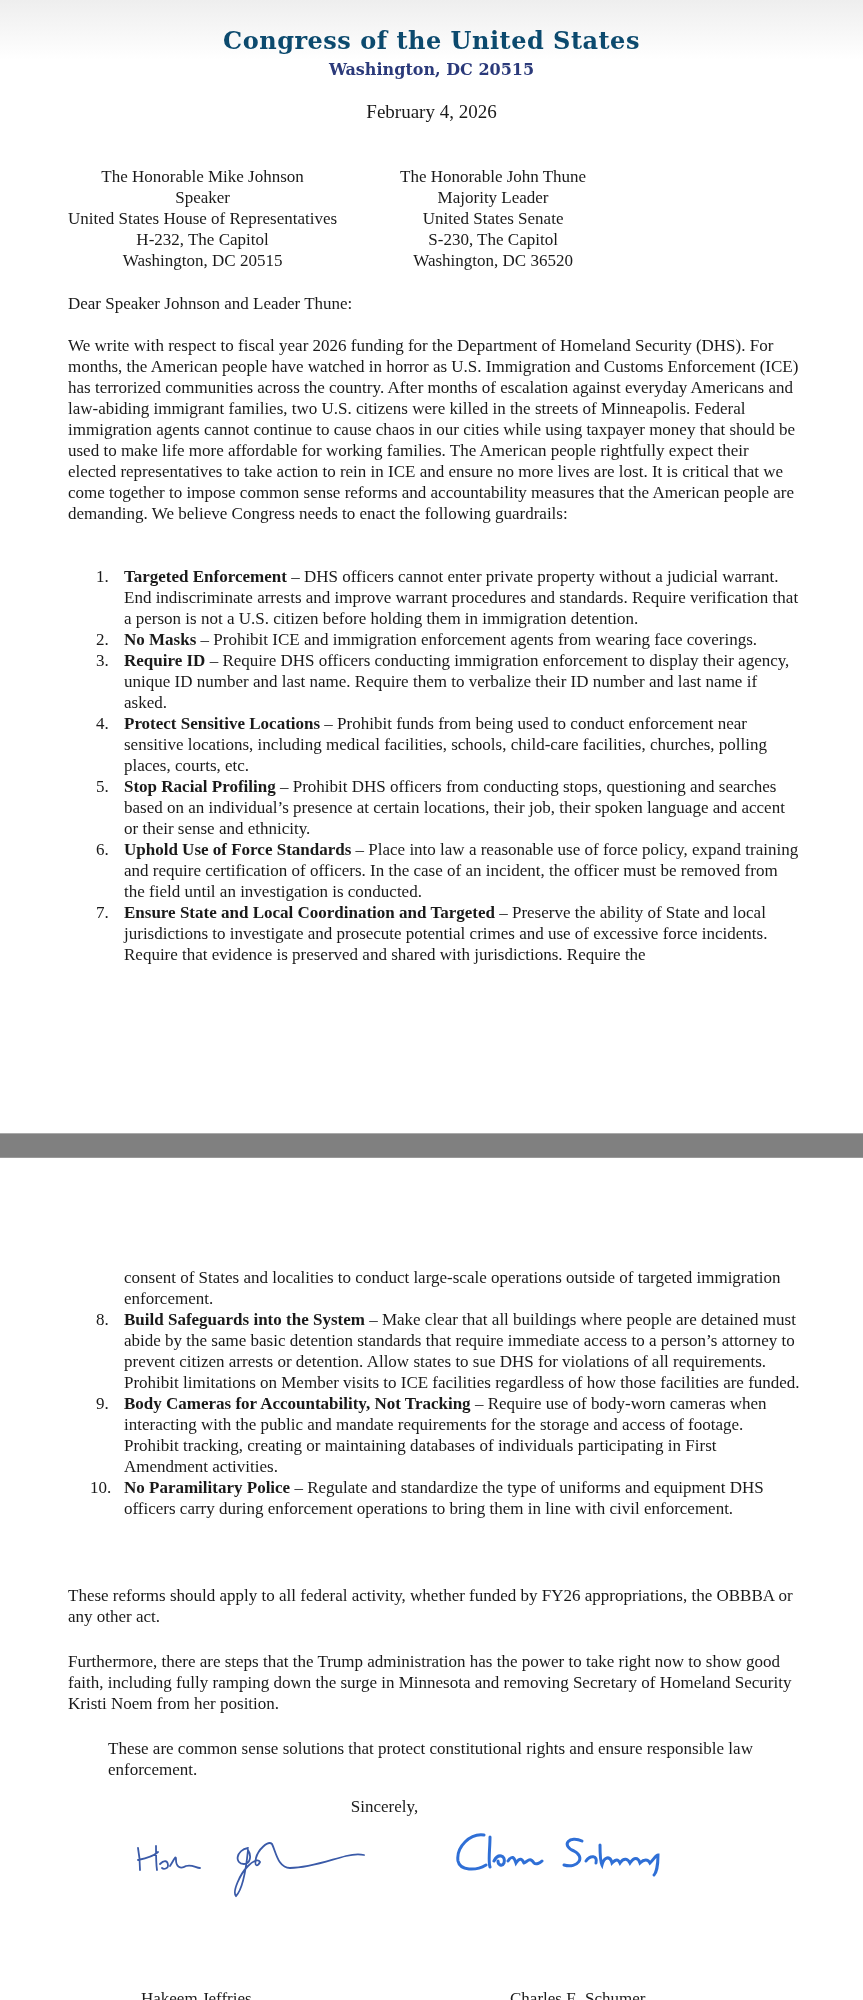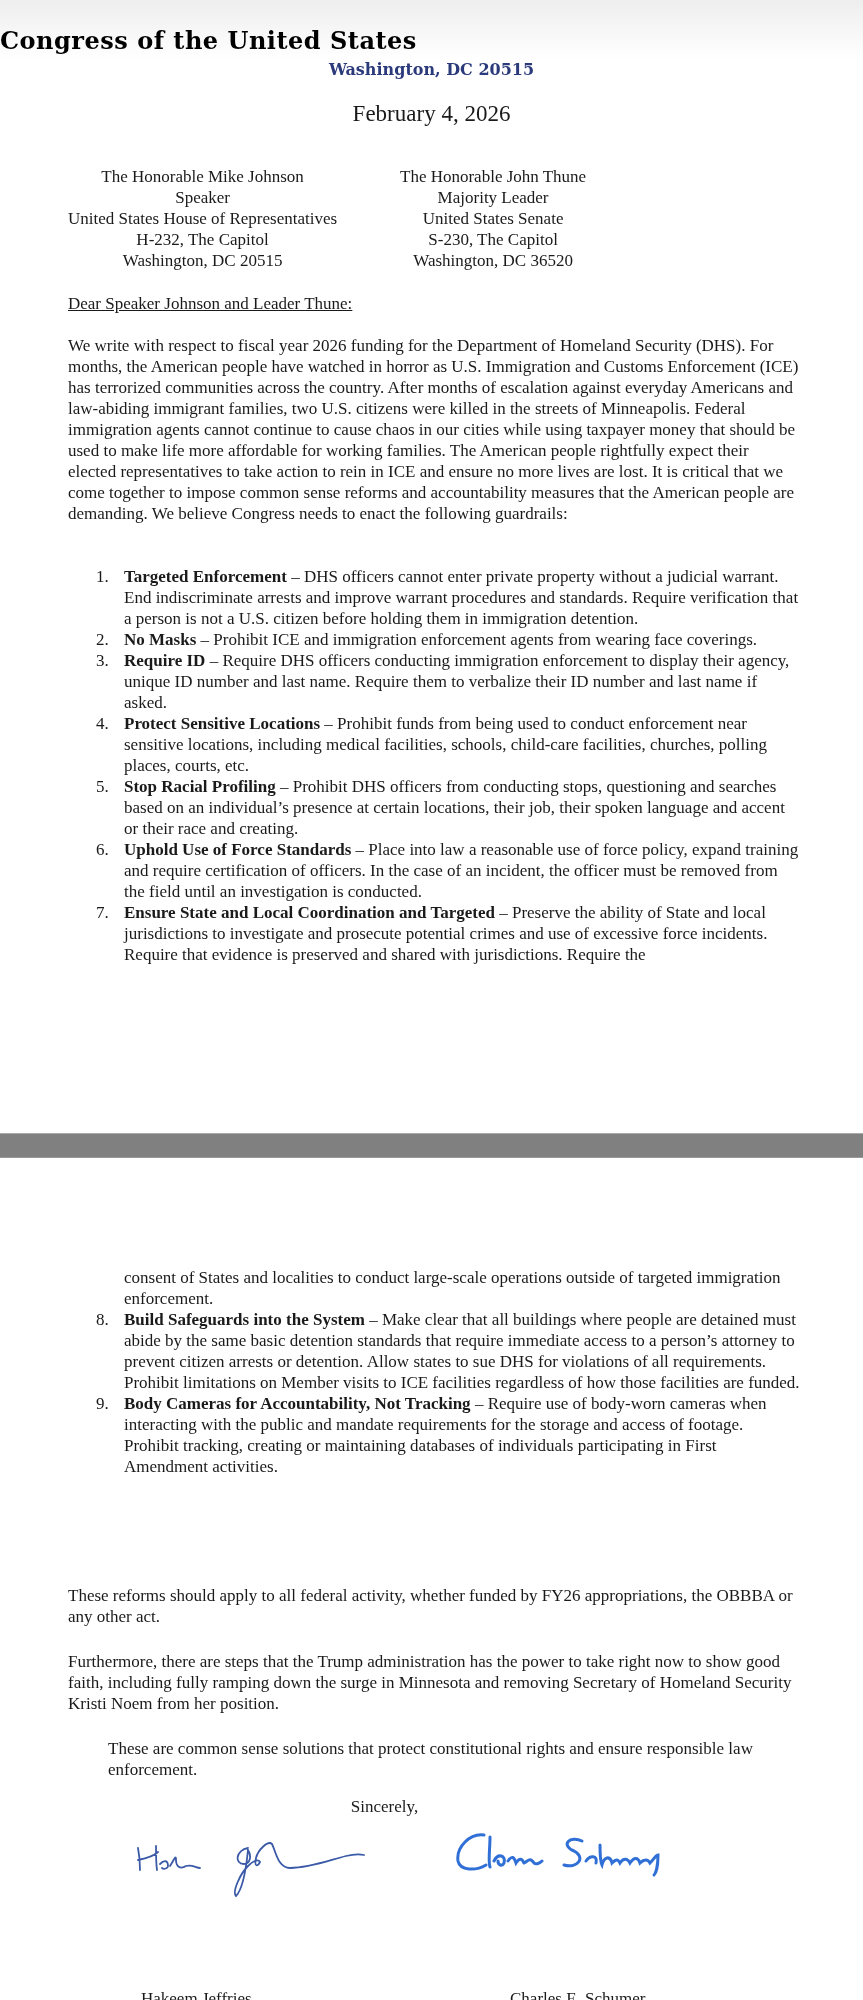--- a/index.html
+++ b/index.html
@@ -18,39 +18,39 @@
     background: #ffffff;
   }
   .divider {
     position: absolute; left: 0; top: 1133px; width: 863px; height: 25px;
     background: #808080;
     border-top: 1px solid #aaaaaa;
     border-bottom: 1px solid #999999;
     box-sizing: border-box;
   }
   .letterhead-title {
-    position: absolute; left: 0; width: 863px; top: 26px; text-align: left;
+    position: absolute; left: 0; width: 863px; top: 26px; text-align: center;
     font-family: "DejaVu Serif", serif; font-weight: bold; font-size: 24px;
-    color: #000000; letter-spacing: 0.5px;
+    color: #0c4a6e; letter-spacing: 0.5px;
   }
   .letterhead-sub {
     position: absolute; left: 0; width: 863px; top: 60px; text-align: center;
     font-family: "DejaVu Serif", serif; font-weight: bold; font-size: 16px;
     color: #2b3a7a;
   }
   .date {
     position: absolute; left: 0; width: 863px; top: 101px; text-align: center;
-    font-size: 23px;
+    font-size: 19px;
   }
   .t { font-size: 17px; line-height: 21px; }
   .addr { position: absolute; top: 166px; text-align: center; }
   .addr div { white-space: nowrap; }
   .addr-left { left: 68px; }
   .addr-right { left: 400px; }
-  .salutation { position: absolute; left: 68px; top: 293px; text-decoration: underline; }
+  .salutation { position: absolute; left: 68px; top: 293px; }
   .para {
     position: absolute; left: 68px; width: 732px; text-align: left;
   }
   .p1 { top: 335px; }
   ol.guard {
     position: absolute; margin: 0; padding: 0; list-style: none;
     left: 68px; width: 732px;
   }
   ol.guard li { position: relative; padding-left: 56px; }
   ol.guard .num {
@@ -100,30 +100,31 @@
 
 <div class="salutation t">Dear Speaker Johnson and Leader Thune:</div>
 
 <div class="para p1 t">We write with respect to fiscal year 2026 funding for the Department of Homeland Security (DHS). For months, the American people have watched in horror as U.S. Immigration and Customs Enforcement (ICE) has terrorized communities across the country. After months of escalation against everyday Americans and law-abiding immigrant families, two U.S. citizens were killed in the streets of Minneapolis. Federal immigration agents cannot continue to cause chaos in our cities while using taxpayer money that should be used to make life more affordable for working families. The American people rightfully expect their elected representatives to take action to rein in ICE and ensure no more lives are lost. It is critical that we come together to impose common sense reforms and accountability measures that the American people are demanding. We believe Congress needs to enact the following guardrails:</div>
 
 <ol class="guard list-a t">
   <li><span class="num">1.</span><b>Targeted Enforcement</b><span> – DHS officers cannot enter private property without a judicial warrant. End indiscriminate arrests and improve warrant procedures and standards. Require verification that a person is not a U.S. citizen before holding them in immigration detention.</span></li>
   <li><span class="num">2.</span><b>No Masks</b><span> – Prohibit ICE and immigration enforcement agents from wearing face coverings.</span></li>
   <li><span class="num">3.</span><b>Require ID</b><span> – Require DHS officers conducting immigration enforcement to display their agency, unique ID number and last name. Require them to verbalize their ID number and last name if asked.</span></li>
   <li><span class="num">4.</span><b>Protect Sensitive Locations</b><span> – Prohibit funds from being used to conduct enforcement near sensitive locations, including medical facilities, schools, child-care facilities, churches, polling places, courts, etc.</span></li>
-  <li><span class="num">5.</span><b>Stop Racial Profiling</b><span> – Prohibit DHS officers from conducting stops, questioning and searches based on an individual’s presence at certain locations, their job, their spoken language and accent or their race and creating.</span></li>
+  <li><span class="num">5.</span><b>Stop Racial Profiling</b><span> – Prohibit DHS officers from conducting stops, questioning and searches based on an individual’s presence at certain locations, their job, their spoken language and accent or their sense and ethnicity.</span></li>
   <li><span class="num">6.</span><b>Uphold Use of Force Standards</b><span> – Place into law a reasonable use of force policy, expand training and require certification of officers. In the case of an incident, the officer must be removed from the field until an investigation is conducted.</span></li>
   <li><span class="num">7.</span><b>Ensure State and Local Coordination and Targeted</b><span> – Preserve the ability of State and local jurisdictions to investigate and prosecute potential crimes and use of excessive force incidents. Require that evidence is preserved and shared with jurisdictions. Require the</span></li>
 </ol>
 
 <div class="cont t">consent of States and localities to conduct large-scale operations outside of targeted immigration enforcement.</div>
 
 <ol class="guard list-b t">
   <li><span class="num">8.</span><b>Build Safeguards into the System</b><span> – Make clear that all buildings where people are detained must abide by the same basic detention standards that require immediate access to a person’s attorney to prevent citizen arrests or detention. Allow states to sue DHS for violations of all requirements. Prohibit limitations on Member visits to ICE facilities regardless of how those facilities are funded.</span></li>
   <li><span class="num">9.</span><b>Body Cameras for Accountability, Not Tracking</b><span> – Require use of body-worn cameras when interacting with the public and mandate requirements for the storage and access of footage. Prohibit tracking, creating or maintaining databases of individuals participating in First Amendment activities.</span></li>
+  <li><span class="num two">10.</span><b>No Paramilitary Police</b><span> – Regulate and standardize the type of uniforms and equipment DHS officers carry during enforcement operations to bring them in line with civil enforcement.</span></li>
 </ol>
 
 <div class="para p2 t">These reforms should apply to all federal activity, whether funded by FY26 appropriations, the OBBBA or any other act.</div>
 <div class="para p3 t">Furthermore, there are steps that the Trump administration has the power to take right now to show good faith, including fully ramping down the surge in Minnesota and removing Secretary of Homeland Security Kristi Noem from her position.</div>
 <div class="para p4 t">These are common sense solutions that protect constitutional rights and ensure responsible law enforcement.</div>
 
 <div class="closing">Sincerely,</div>
 
 <svg class="sig sig-left" viewBox="0 0 260 70">
   <path d="M8 18 C10 28 10 36 10 40 M8 30 C18 28 24 26 28 22 M26 16 C26 26 26 34 27 40 M30 34 C34 30 38 30 38 36 C38 38 34 40 32 38 M40 36 C44 30 46 24 46 30 C46 36 50 40 56 36 C62 34 66 38 70 38" fill="none" stroke="#3a5aa8" stroke-width="1.8" stroke-linecap="round"></path>

